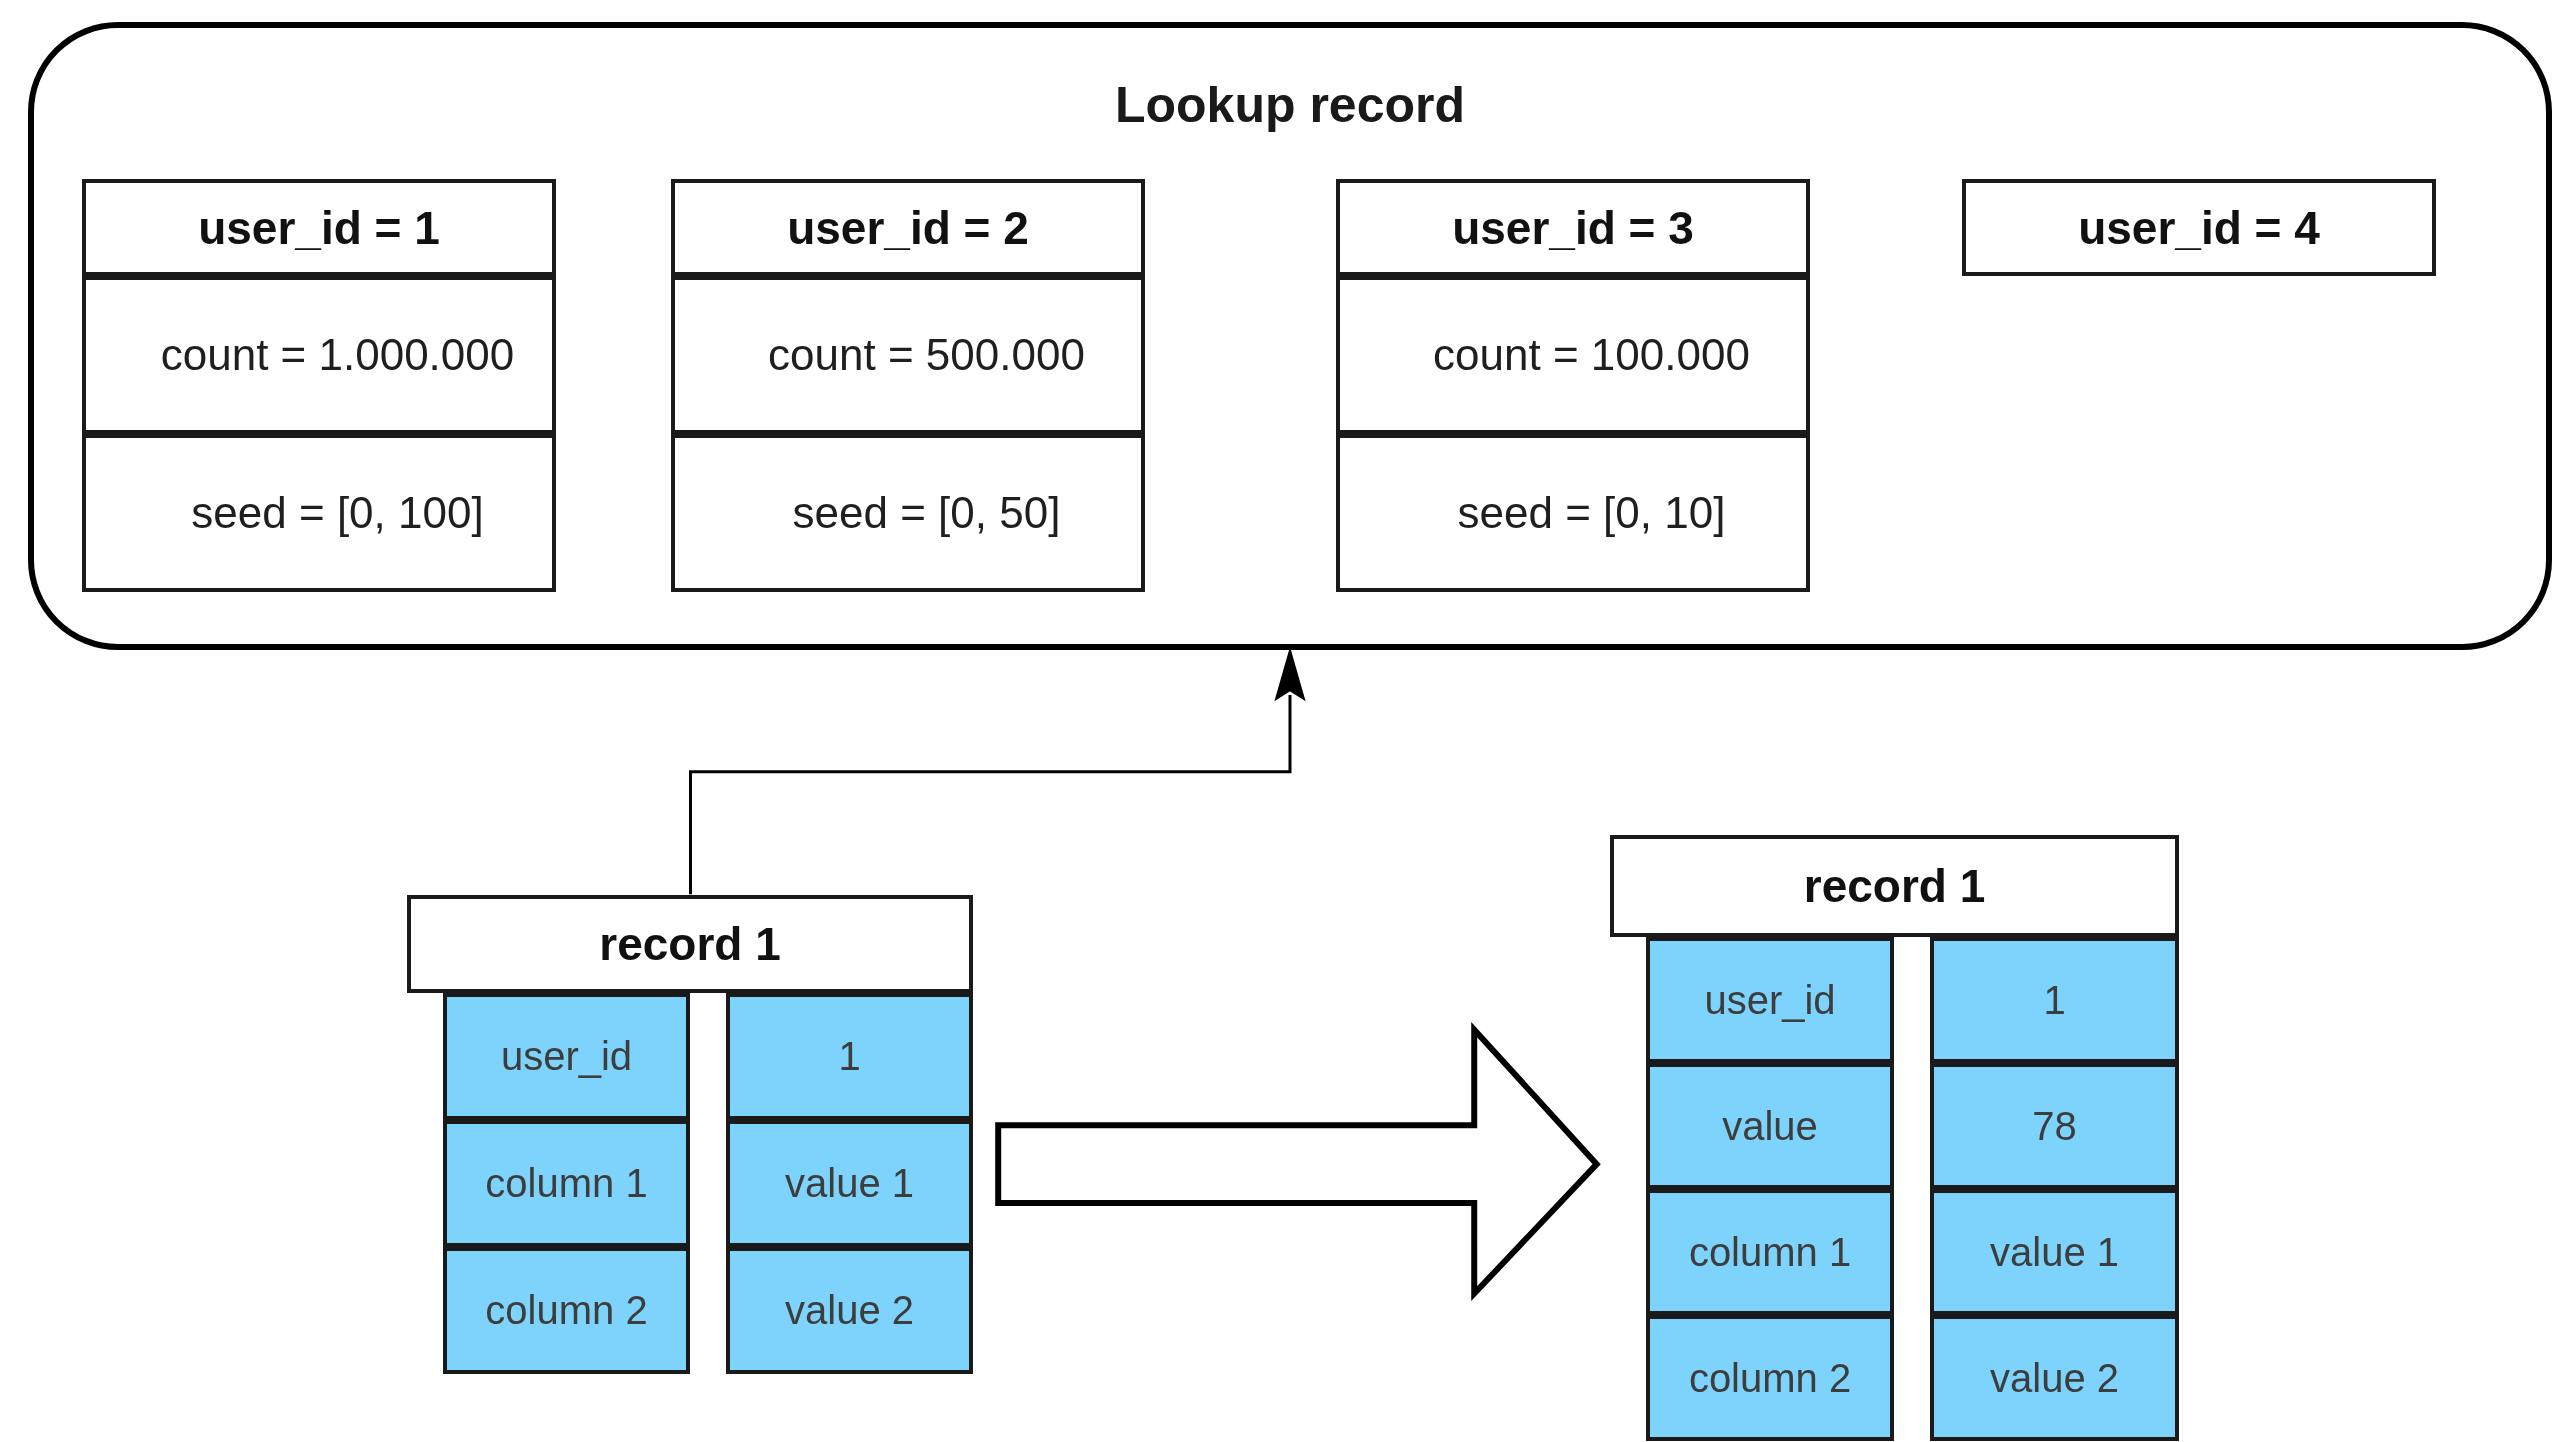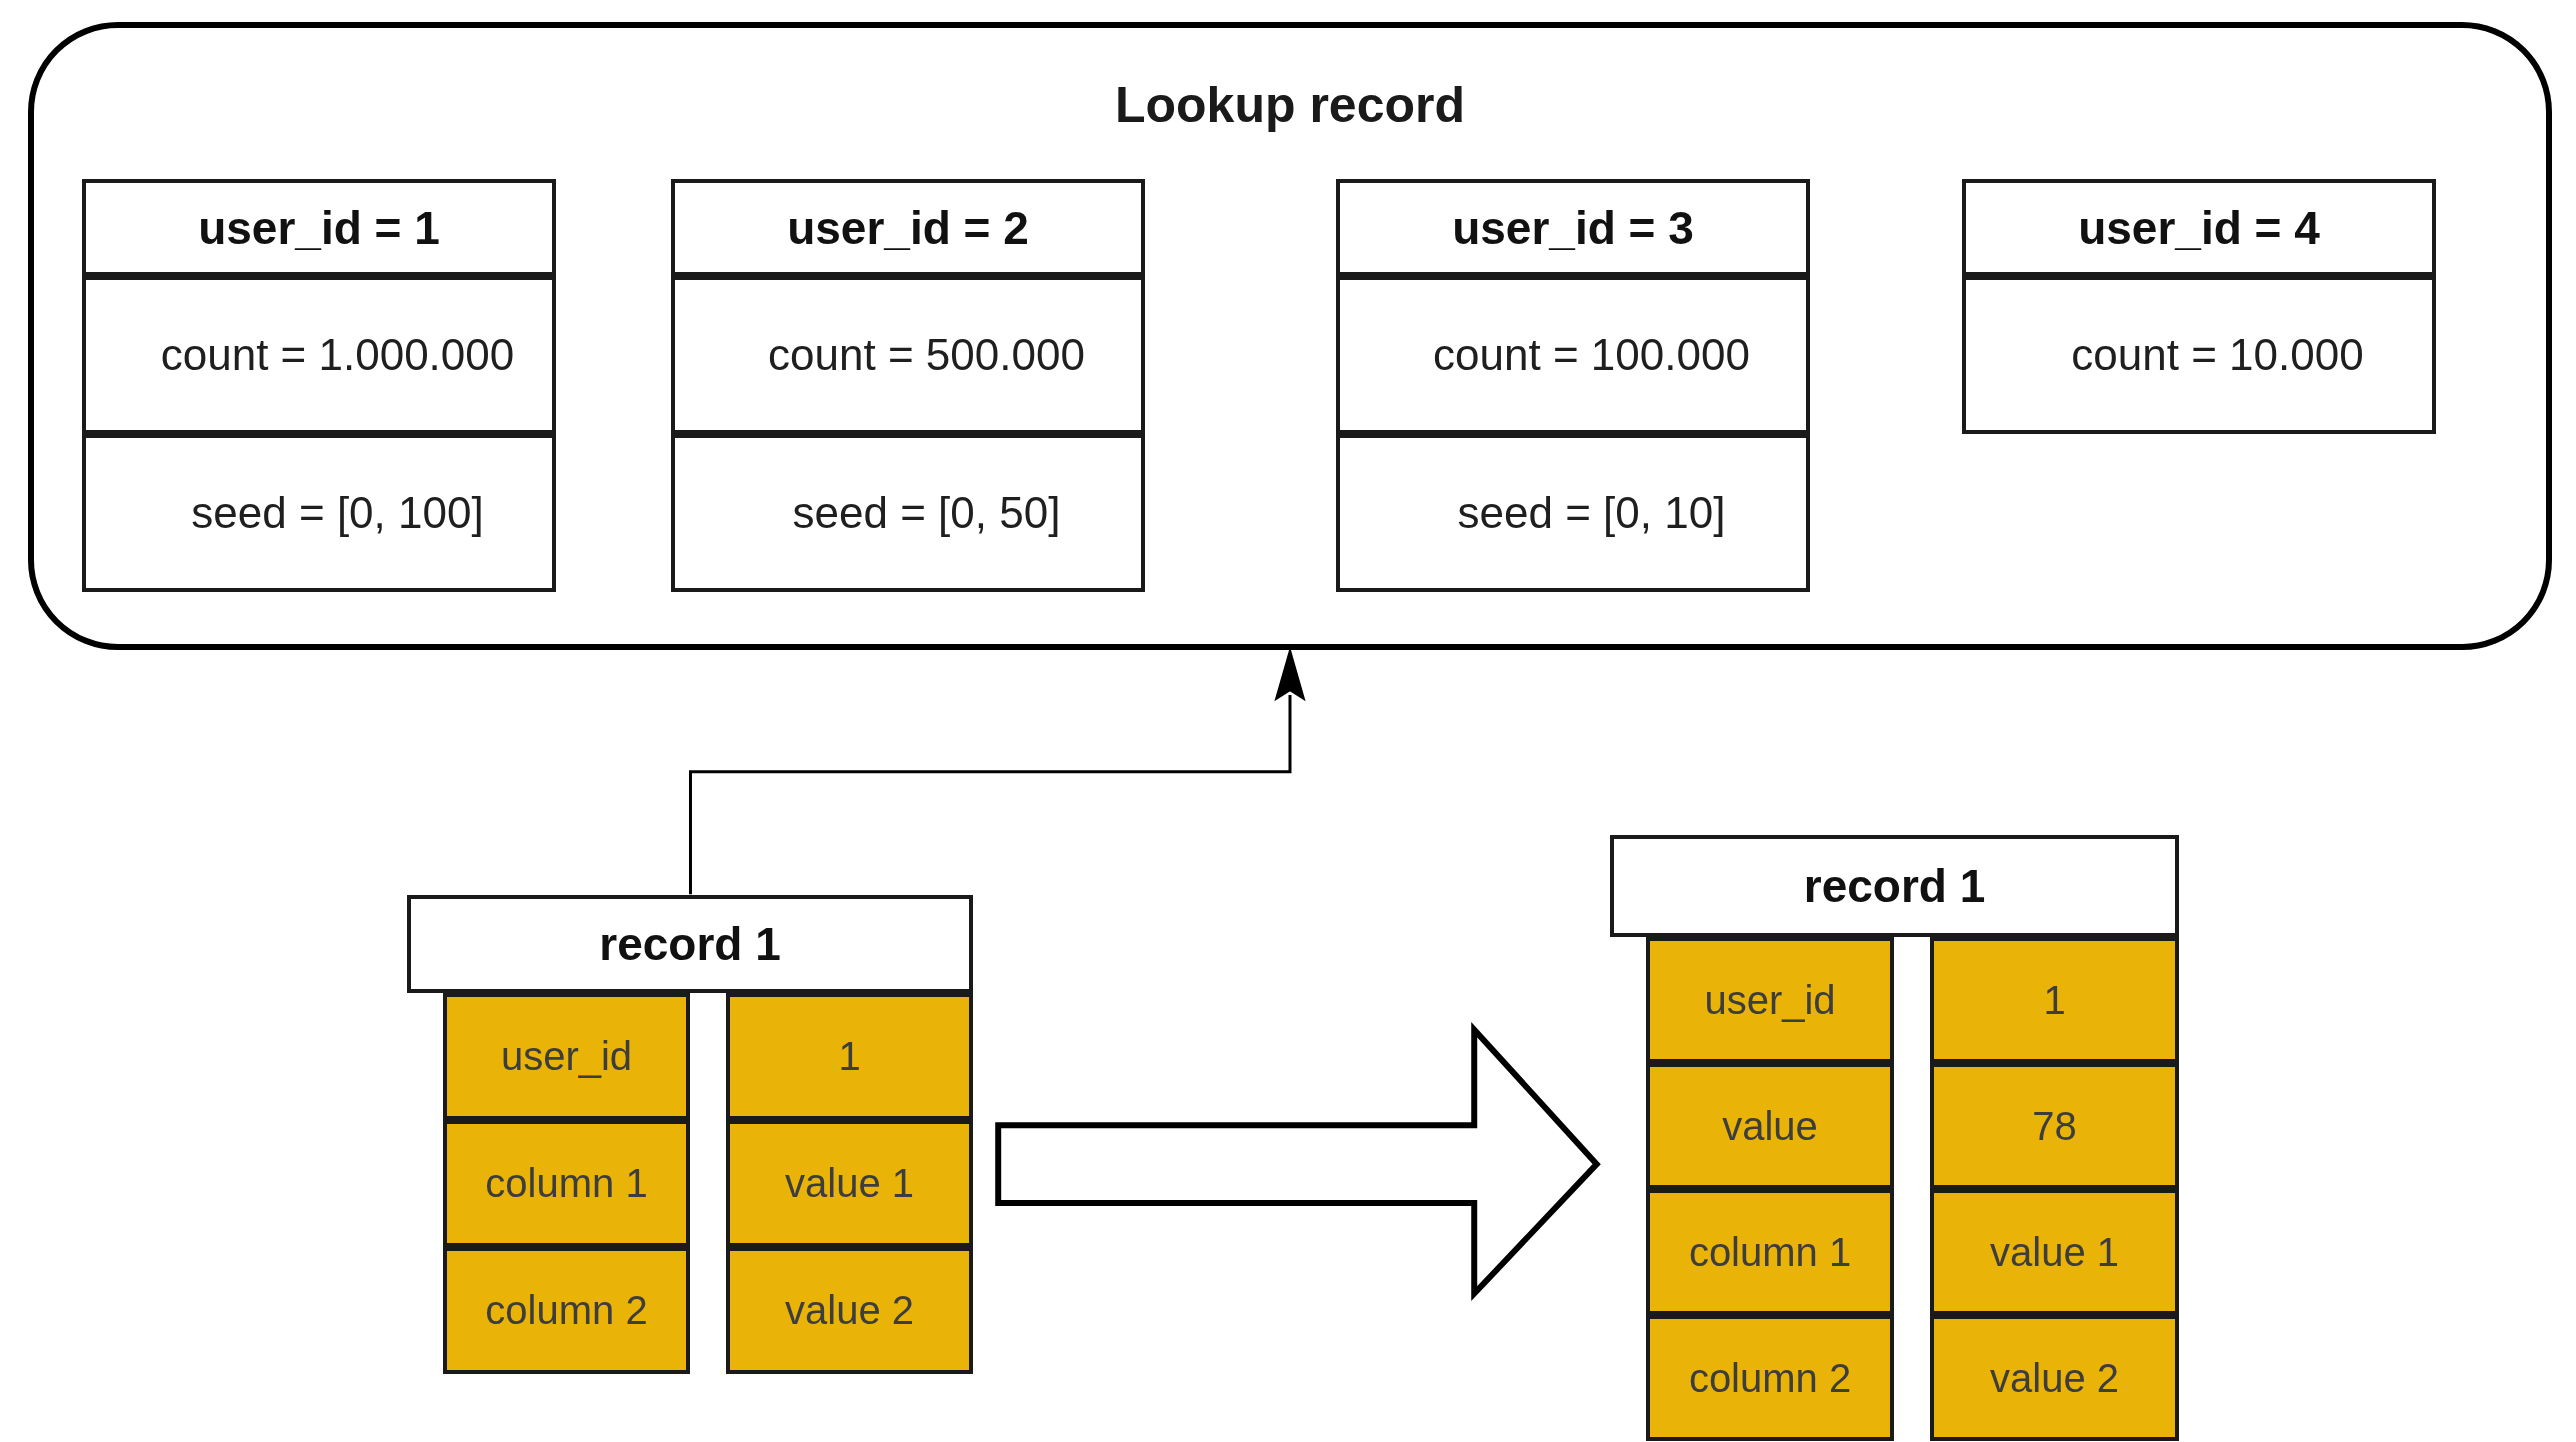--- a/index.html
+++ b/index.html
@@ -89,21 +89,21 @@
     font-size: 46px;
     color: #111111;
   }
   .rec-row {
     display: flex;
     flex-direction: row;
   }
   .rec-cell {
     box-sizing: border-box;
     border: 4px solid #1a1a1a;
-    background: #eab308;
+    background: #7dd3fc;
     display: flex;
     align-items: center;
     justify-content: center;
     font-size: 40px;
     color: #3d3d3d;
     white-space: nowrap;
     margin-left: 36px;
   }
 
   
@@ -151,21 +151,20 @@
   </div>
 
   <div class="mini-table" style="left:1336px">
     <div class="mt-cell mt-header">user_id = 3</div>
     <div class="mt-cell mt-row">count = 100.000</div>
     <div class="mt-cell mt-row">seed = [0, 10]</div>
   </div>
 
   <div class="mini-table" style="left:1962px">
     <div class="mt-cell mt-header">user_id = 4</div>
-    <div class="mt-cell mt-row">count = 10.000</div>
   </div>
 
   <div class="rec-table rec-before">
     <div class="rec-header">record 1</div>
     <div class="rec-row">
       <div class="rec-cell">user_id</div>
       <div class="rec-cell">1</div>
     </div>
     <div class="rec-row">
       <div class="rec-cell">column 1</div>

